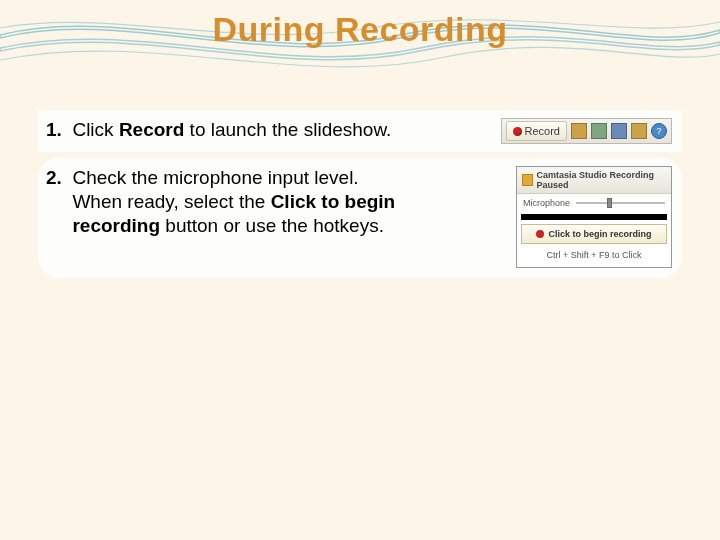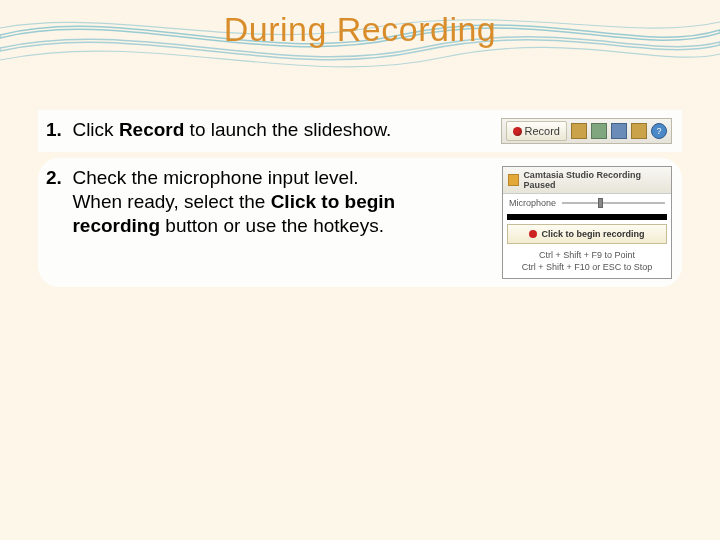--- a/index.html
+++ b/index.html
@@ -21,21 +21,21 @@
     pointer-events: none;
   }
   .title {
     position: absolute;
     top: 10px;
     left: 0;
     width: 720px;
     text-align: center;
     font-size: 34px;
     color: #d88c2a;
-    font-weight: 400;
+    font-weight: 700;
     letter-spacing: 0.5px;
   }
   .steps {
     position: absolute;
     top: 110px;
     left: 38px;
     width: 644px;
   }
   .step {
     background: #fdfdfc;
@@ -83,21 +83,21 @@
     color:#3a3a3a;
   }
   .tb-dot{width:9px;height:9px;border-radius:50%;background:#c22; box-shadow: inset -1px -1px 2px rgba(0,0,0,.3);}
   .tb-icon{width:16px;height:16px;background:#88a; border:1px solid #667; font-size:9px; display:flex;align-items:center;justify-content:center;color:#fff;}
   .tb-icon.y{background:#c9a24a;border-color:#9a7830;}
   .tb-icon.g{background:#7fa67f;border-color:#5a7a5a;}
   .tb-icon.b{background:#6a8ab8;border-color:#476288;}
   .tb-icon.q{background:#4a88c8;border-color:#2a5a8a;border-radius:50%;}
   
   .camtasia {
-    width: 170px;
+    width: 156px;
     border:1px solid #999;
     background:#fff;
     font-size:9px;
   }
   .cam-header{
     display:flex;align-items:center;gap:4px;
     background:linear-gradient(#f8f7f3,#e7e4d8);
     padding:3px 5px;
     border-bottom:1px solid #ccc;
     color:#444;
@@ -191,22 +191,21 @@
             <div class="cam-track"></div>
               <div class="cam-thumb"></div>
           </div>
         </div>
         <div class="cam-bar"></div>
         <div class="cam-start">
           <span class="cam-red"></span>
           <span>Click to begin recording</span>
         </div>
         <div class="cam-hotkeys">
-          <div>Ctrl + Shift + F9 to Point</div>
-          <div>Ctrl + Shift + F10 or ESC to Stop</div>
+          <div>Ctrl + Shift + F9 to Click</div>
         </div>
       </div>
     </div>
   </div>
 
 
 
 </div>
 
 </body></html>

